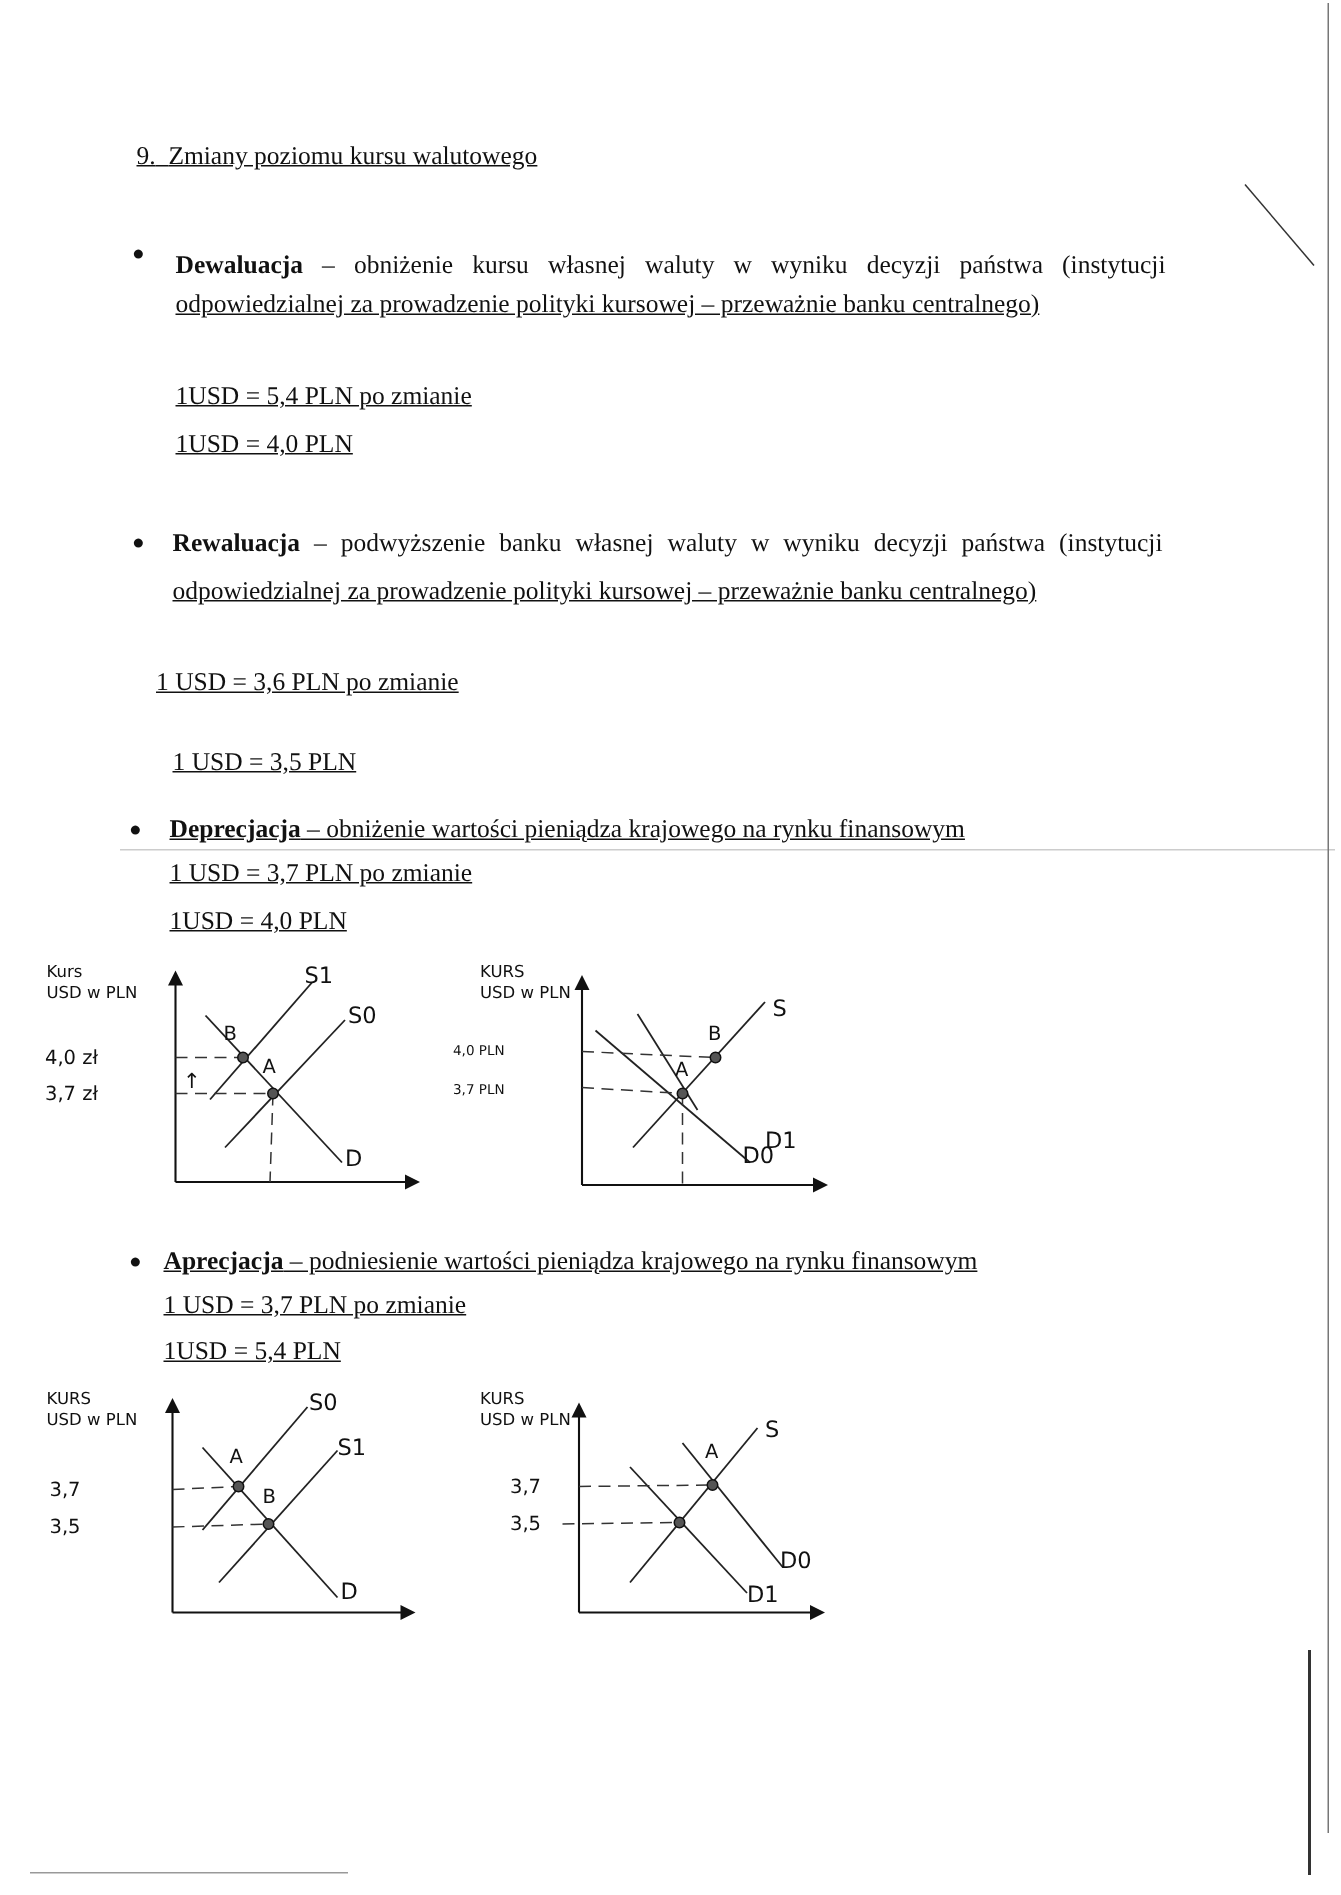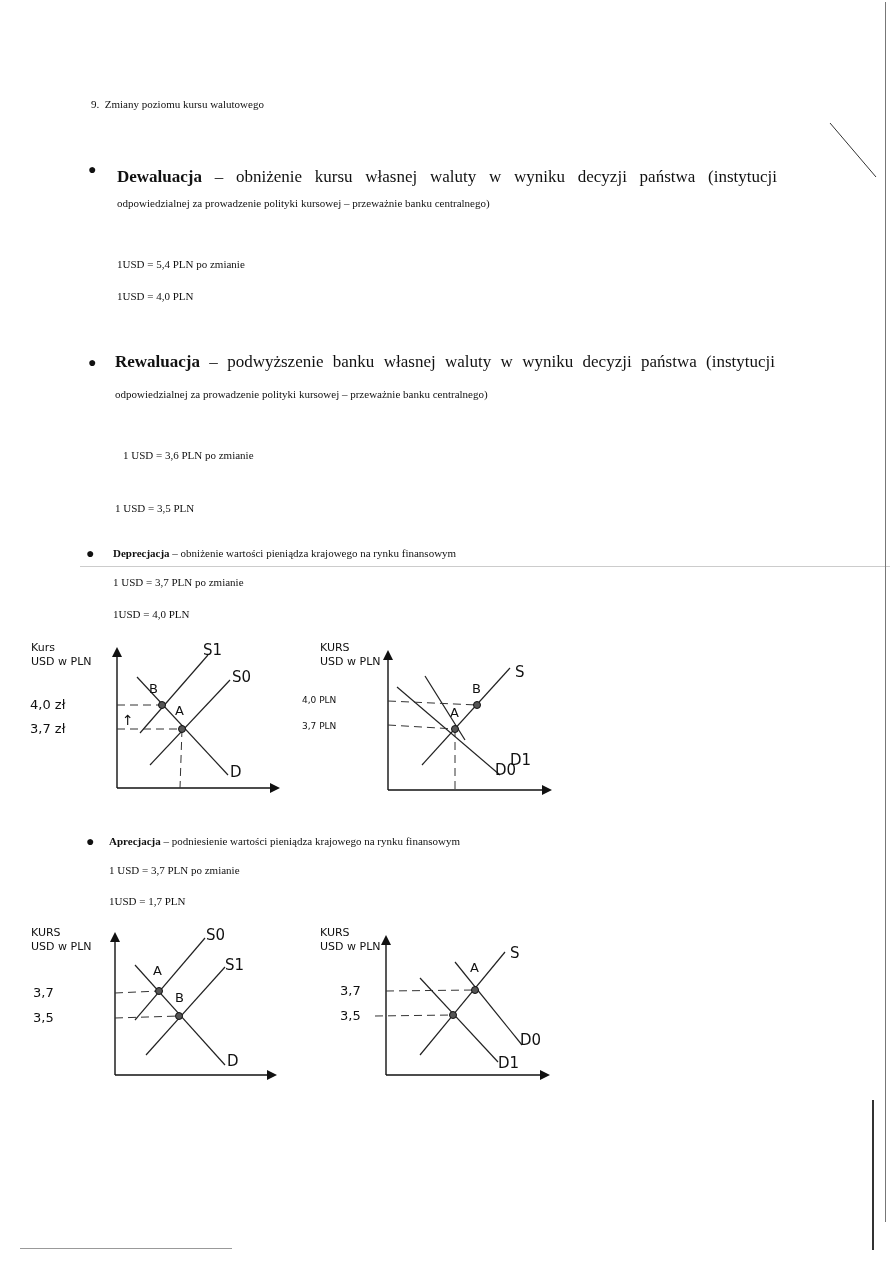--- a/index.html
+++ b/index.html
@@ -1,18 +1,18 @@
 <!DOCTYPE html>
 <html><head>
 <meta charset="utf-8">
 <style>
   html, body { margin: 0; padding: 0; background: #ffffff; }
   body { width: 894px; height: 1263px; position: relative; overflow: hidden;
          font-family: "Liberation Serif", serif; color: #111; }
-  .t { position: absolute; font-size: 11px; white-space: nowrap; line-height: 20px; }
+  .t { position: absolute; font-size: 17px; white-space: nowrap; line-height: 20px; text-decoration: underline; }
   .b { font-weight: bold; }
   .bullet { position: absolute; font-size: 14px; }
   .just { position: absolute; font-size: 17px; line-height: 20px; text-align: justify;
           text-align-last: justify; white-space: nowrap; }
   svg.dg { position: absolute; overflow: visible; }
   svg.dg .hand { font-family: "DejaVu Sans", sans-serif; fill: #111; }
   .scan { position: absolute; background: #777; }
 </style>
 </head>
 <body>
@@ -23,21 +23,21 @@
 
 <div class="bullet" style="left:88px; top:162px;">●</div>
 <div class="just" style="left:117px; top:167px; width:660px;"><span class="b">Dewaluacja</span><span> – obniżenie kursu własnej waluty w wyniku decyzji państwa (instytucji</span></div>
 <div class="t" style="left:117px; top:193px;">odpowiedzialnej za prowadzenie polityki kursowej – przeważnie banku centralnego)</div>
 <div class="t" style="left:117px; top:254px;">1USD = 5,4 PLN po zmianie</div>
 <div class="t" style="left:117px; top:286px;">1USD = 4,0 PLN</div>
 
 <div class="bullet" style="left:88px; top:355px;">●</div>
 <div class="just" style="left:115px; top:352px; width:660px;"><span class="b">Rewaluacja</span><span> – podwyższenie banku własnej waluty w wyniku decyzji państwa (instytucji</span></div>
 <div class="t" style="left:115px; top:384px;">odpowiedzialnej za prowadzenie polityki kursowej – przeważnie banku centralnego)</div>
-<div class="t" style="left:123px; top:445px;">1 USD = 3,6 PLN po zmianie</div>
+<div class="t" style="left:104px; top:445px;">1 USD = 3,6 PLN po zmianie</div>
 <div class="t" style="left:115px; top:450px;margin-top:48px;">1 USD = 3,5 PLN</div>
 
 <div class="bullet" style="left:86px; top:546px;">●</div>
 <div class="t" style="left:113px; top:543px;"><span class="b">Deprecjacja</span><span> – obniżenie wartości pieniądza krajowego na rynku finansowym</span></div>
 <div class="scan" style="left:80px; top:566px; width:810px; height:1px; background:#ccc;"></div>
 <div class="t" style="left:113px; top:572px;">1 USD = 3,7 PLN po zmianie</div>
 <div class="t" style="left:113px; top:604px;">1USD = 4,0 PLN</div>
 
 <svg class="dg" id="dg0" style="left:25px; top:635px;" width="270" height="170">
     <line x1="92" y1="153" x2="92" y2="20" stroke="#111" stroke-width="1.4"></line>
@@ -84,21 +84,21 @@
     <text x="2" y="94" font-size="9" class="hand">3,7 PLN</text>
     <circle cx="177" cy="70" r="3.5" fill="#555" stroke="#111" stroke-width="1"></circle>
     <text x="172" y="58" font-size="13" class="hand">B</text>
     <circle cx="155" cy="94" r="3.5" fill="#555" stroke="#111" stroke-width="1"></circle>
     <text x="150" y="82" font-size="13" class="hand">A</text>
   </svg>
 
 <div class="bullet" style="left:86px; top:834px;">●</div>
 <div class="t" style="left:109px; top:831px;"><span class="b">Aprecjacja</span><span> – podniesienie wartości pieniądza krajowego na rynku finansowym</span></div>
 <div class="t" style="left:109px; top:860px;">1 USD = 3,7 PLN po zmianie</div>
-<div class="t" style="left:109px; top:891px;">1USD = 1,7 PLN</div>
+<div class="t" style="left:109px; top:891px;">1USD = 5,4 PLN</div>
 
 <svg class="dg" id="dg2" style="left:25px; top:920px;" width="270" height="170">
     <line x1="90" y1="155" x2="90" y2="20" stroke="#111" stroke-width="1.4"></line>
     <polygon points="85,22 95,22 90,12" fill="#111"></polygon>
     <line x1="90" y1="155" x2="244" y2="155" stroke="#111" stroke-width="1.4"></line>
     <polygon points="242,150 242,160 252,155" fill="#111"></polygon>
     <text x="6" y="16" font-size="11" class="hand">KURS</text>
     <text x="6" y="30" font-size="11" class="hand">USD w PLN</text>
     <line x1="110" y1="100" x2="180" y2="18" stroke="#222" stroke-width="1.2"></line>
     <text x="181" y="20" font-size="15" class="hand">S0</text>

